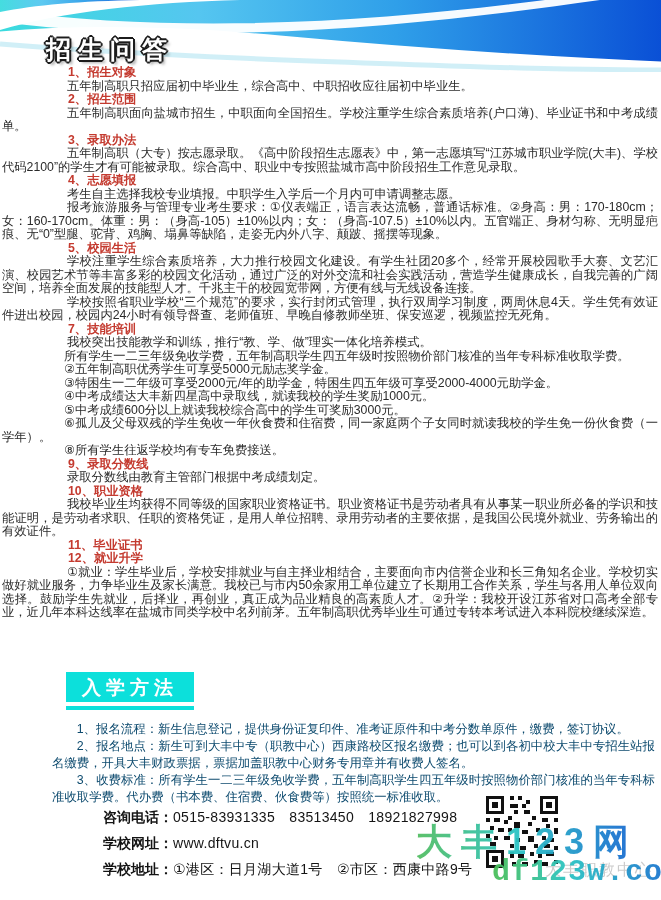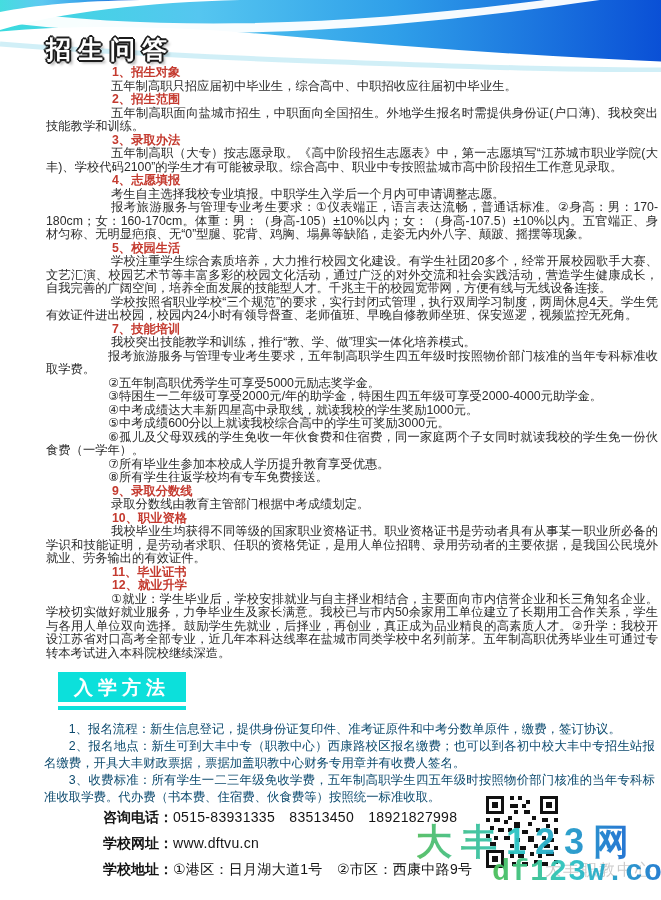--- a/index.html
+++ b/index.html
@@ -14,29 +14,29 @@
     font-size:25px;font-weight:700;color:#ffffff;letter-spacing:7px;white-space:nowrap;
     text-shadow:
       -2px 0 0 #1c1c1c, 2px 0 0 #1c1c1c, 0 -2px 0 #1c1c1c, 0 2px 0 #1c1c1c,
       -1px -1px 0 #1c1c1c, 1px -1px 0 #1c1c1c, -1px 1px 0 #1c1c1c, 1px 1px 0 #1c1c1c,
       3px 3px 3px rgba(0,0,0,.35);
     text-align: right;
   }
   
   .qa{
     position:absolute;top:66px;left:2px;right:3px;height:606px;overflow:hidden;
-    font-size:12.3px;line-height:13.5px;color:#2a2a2a;text-align:justify;margin-left:44px;
+    font-size:12.3px;line-height:13.5px;color:#2a2a2a;text-align:justify;
   }
   .qa .qh{
     color:#c43a2f;font-weight:700;padding-left:66px;text-align:left;
   }
   .qa p{margin:0;text-indent:65px;}
   .qa p.item{text-indent:62px;}
   
-  .enroll{position:absolute;top:672px;left:0;right:0;}
+  .enroll{position:absolute;top:672px;left:0;right:0;padding-left:8px;}
   .enroll-badge{margin-left:58px;width:128px;}
   .badge-box{
     height:30px;background:#0ce0db;color:#ffffff;text-align:center;line-height:31px;
     font-size:19px;font-weight:700;letter-spacing:5px;
   }
   .badge-line{height:4px;background:#0ce0db;margin-top:4px;}
   .enroll p{
     margin:0 6px 0 44px;text-indent:2em;font-size:12.4px;line-height:17px;
     color:#0c4a6e;text-align:justify;
   }
@@ -86,38 +86,37 @@
     <path d="M0,44 C150,56 330,62 520,68 C570,69 620,70 661,70" fill="none" stroke="#c9ecf6" stroke-width="5" opacity="0.85"></path>
     <path d="M0,30 C60,12 150,2 240,0 L0,0 Z" fill="#ffffff"></path>
     <path d="M0,12 C35,5 80,1 140,0 L0,0 Z" fill="url(#hdr)" opacity="0.95"></path>
   </svg>
   <div class="hdr-title">招生问答</div>
 
   <div class="qa">
     <div class="qh">1、招生对象</div>
     <p>五年制高职只招应届初中毕业生，综合高中、中职招收应往届初中毕业生。</p>
     <div class="qh">2、招生范围</div>
-    <p>五年制高职面向盐城市招生，中职面向全国招生。外地学生报名时需提供身份证(户口薄)、我校突出技能教学和训练。</p>
+    <p>五年制高职面向盐城市招生，中职面向全国招生。学校注重学生综合素质培养(户口薄)、毕业证书和中考成绩单。</p>
     <div class="qh">3、录取办法</div>
     <p>五年制高职（大专）按志愿录取。《高中阶段招生志愿表》中，第一志愿填写“江苏城市职业学院(大丰)、学校代码2100”的学生才有可能被录取。综合高中、职业中专按照盐城市高中阶段招生工作意见录取。</p>
     <div class="qh">4、志愿填报</div>
     <p>考生自主选择我校专业填报。中职学生入学后一个月内可申请调整志愿。</p>
     <p>报考旅游服务与管理专业考生要求：①仪表端正，语言表达流畅，普通话标准。②身高：男：170-180cm；女：160-170cm。体重：男：（身高-105）±10%以内；女：（身高-107.5）±10%以内。五官端正、身材匀称、无明显疤痕、无“0”型腿、驼背、鸡胸、塌鼻等缺陷，走姿无内外八字、颠跛、摇摆等现象。</p>
     <div class="qh">5、校园生活</div>
     <p>学校注重学生综合素质培养，大力推行校园文化建设。有学生社团20多个，经常开展校园歌手大赛、文艺汇演、校园艺术节等丰富多彩的校园文化活动，通过广泛的对外交流和社会实践活动，营造学生健康成长，自我完善的广阔空间，培养全面发展的技能型人才。千兆主干的校园宽带网，方便有线与无线设备连接。</p>
     <p>学校按照省职业学校“三个规范”的要求，实行封闭式管理，执行双周学习制度，两周休息4天。学生凭有效证件进出校园，校园内24小时有领导督查、老师值班、早晚自修教师坐班、保安巡逻，视频监控无死角。</p>
     <div class="qh">7、技能培训</div>
     <p>我校突出技能教学和训练，推行“教、学、做”理实一体化培养模式。</p>
-    <p class="item">报考旅游服务与管理专业考生要求，五年制高职学生四五年级时按照物价部门核准的当年专科标准收取学费。</p>
+    <p class="item">所有学生一二三年级免收学费，五年制高职学生四五年级时按照物价部门核准的当年专科标准收取学费。</p>
     <p class="item">②五年制高职优秀学生可享受5000元励志奖学金。</p>
     <p class="item">③特困生一二年级可享受2000元/年的助学金，特困生四五年级可享受2000-4000元助学金。</p>
     <p class="item">④中考成绩达大丰新四星高中录取线，就读我校的学生奖励1000元。</p>
     <p class="item">⑤中考成绩600分以上就读我校综合高中的学生可奖励3000元。</p>
     <p class="item">⑥孤儿及父母双残的学生免收一年伙食费和住宿费，同一家庭两个子女同时就读我校的学生免一份伙食费（一学年）。</p>
-    <p class="item">⑦所有毕业生参加本校成人学历提升教育享受优惠。</p>
     <p class="item">⑧所有学生往返学校均有专车免费接送。</p>
     <div class="qh">9、录取分数线</div>
     <p>录取分数线由教育主管部门根据中考成绩划定。</p>
     <div class="qh">10、职业资格</div>
     <p>我校毕业生均获得不同等级的国家职业资格证书。职业资格证书是劳动者具有从事某一职业所必备的学识和技能证明，是劳动者求职、任职的资格凭证，是用人单位招聘、录用劳动者的主要依据，是我国公民境外就业、劳务输出的有效证件。</p>
     <div class="qh">11、毕业证书</div>
     <div class="qh">12、就业升学</div>
     <p>①就业：学生毕业后，学校安排就业与自主择业相结合，主要面向市内信誉企业和长三角知名企业。学校切实做好就业服务，力争毕业生及家长满意。我校已与市内50余家用工单位建立了长期用工合作关系，学生与各用人单位双向选择。鼓励学生先就业，后择业，再创业，真正成为品业精良的高素质人才。②升学：我校开设江苏省对口高考全部专业，近几年本科达线率在盐城市同类学校中名列前茅。五年制高职优秀毕业生可通过专转本考试进入本科院校继续深造。</p>
   </div>
 

